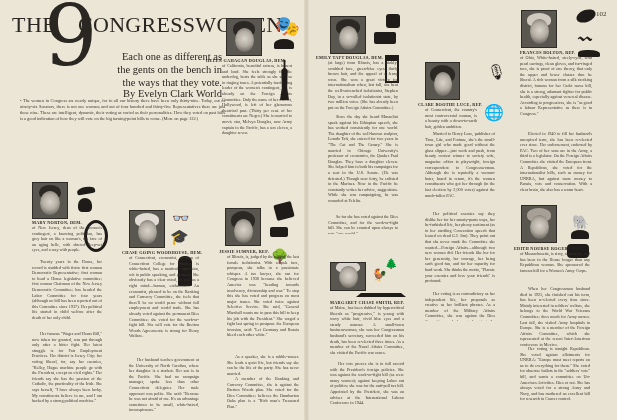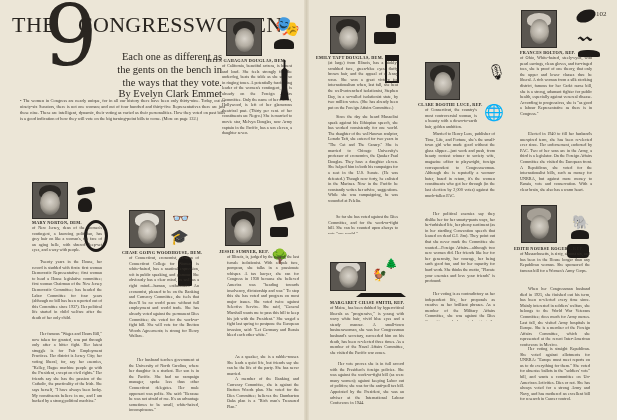--- a/index.html
+++ b/index.html
@@ -27,21 +27,21 @@
 <body>
 
 <div class="page page-left"></div>
 <div class="page page-right"></div>
 <div class="gutter"></div>
 
 <div class="abs title-the">THE</div>
 <div class="abs title-nine">9</div>
 <div class="abs title-cw">CONGRESSWOMEN</div>
 <div class="abs subtitle">Each one as different as the gents on the bench in the ways that they vote.</div>
-<div class="abs byline">By Evelyn Clark Emmet</div>
+<div class="abs byline">By Evelyn Clark World</div>
 <div class="abs intro">• The women in Congress are nearly unique, for in all our history there have been only thirty-nine. Today, out of ninety-six Senators, there is not one woman; and out of four hundred and thirty-five Representatives there are just these nine. These are intelligent, dynamic, their voting as varied as their personalities. How they voted on past bills is a good indication of how they will vote on the big turning-point bills to come. (More on page 132.)</div>
 
 <div class="abs photo" style="left:226px;top:18px;width:34px;height:36px;">
   <div class="hair" style="left:6px;top:2px;width:22px;height:16px;"></div>
   <div class="face" style="left:8px;top:9px;width:19px;height:24px;"></div>
 </div>
 <div class="abs name" style="left:206px;top:58px;">HELEN GAHAGAN DOUGLAS, DEM.</div>
 <div class="abs body" style="left:222px;top:63px;width:70px;height:120px;overflow:hidden;">of California, beautiful actress, is honest and loud. She feels strongly for the underdog, beats the table as she says so in ringing tones. A potentially fascinating leader of the women's contingent, she is already on the Foreign Affairs Committee. Only the name of her district, Hollywood, is left of her glamorous theatrical past. (Thirty per cent. of her constituents are Negro.) She is married to movie star, Melvyn Douglas, now Army captain in the Pacific, has a son eleven, a daughter seven.</div>
 <div class="icon" style="left:275px;top:14px;font-size:20px;">🎭</div>
 <div class="icon" style="left:274px;top:39px;width:20px;height:10px;background:#1e1b18;border-radius:50% 50% 10% 10%;"></div>

